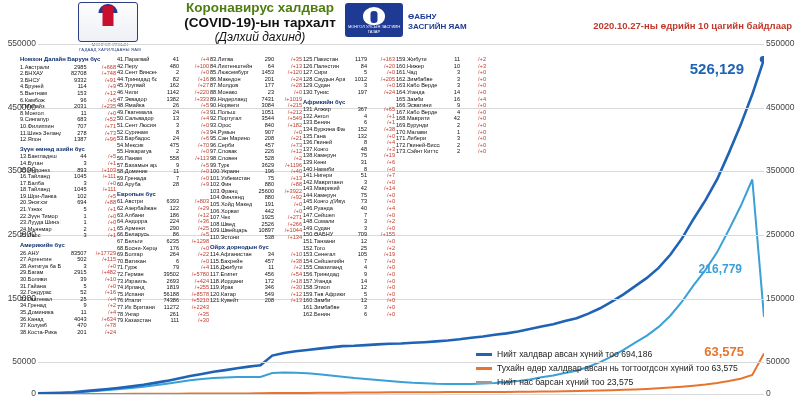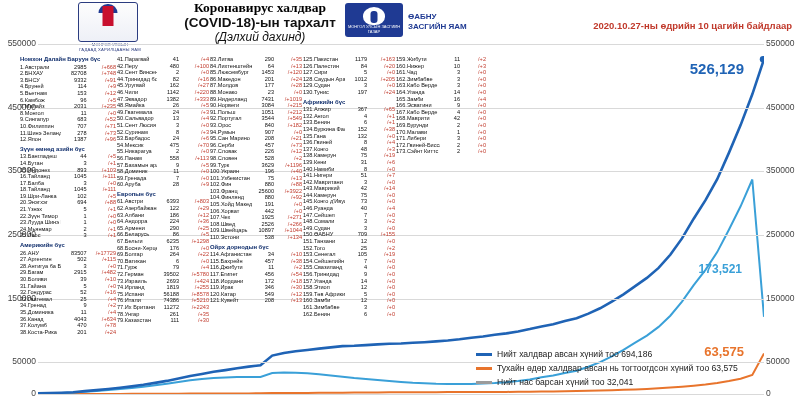--- a/index.html
+++ b/index.html
@@ -25,21 +25,21 @@
     position:absolute;left:50%;top:1px;transform:translateX(-50%);
     width:19px;height:9px;border-radius:9px 9px 0 0;background:#1f3a93;
   }
   #logo-left-txt1,#logo-left-txt2{
     position:absolute;left:62px;width:96px;text-align:center;
     font-size:4.2px;color:#2b3c80;letter-spacing:.2px;
   }
   #logo-left-txt1{top:42px;}
   #logo-left-txt2{top:47px;}
   #title-block{position:absolute;left:160px;top:0px;width:200px;text-align:center;}
-  #title-block .t1{font-size:13.5px;font-weight:bold;color:#000000;line-height:15px;font-family:Liberation Serif, serif;}
+  #title-block .t1{font-size:13.5px;font-weight:bold;color:#4d7c0f;line-height:15px;}
   #title-block .t2{font-size:13.5px;font-weight:bold;color:#111;line-height:15px;}
   #title-block .t3{font-size:12px;font-style:italic;font-weight:normal;color:#111;line-height:14px;}
   #logo-mid{position:absolute;left:345px;top:3px;width:60px;height:36px;}
   #logo-mid .box{
     width:58px;height:34px;background:#1f3a93;border-radius:3px;position:relative;
   }
   #logo-mid .mark{
     position:absolute;left:50%;top:4px;transform:translateX(-50%);
     width:22px;height:18px;border-radius:50% 50% 45% 45%;
     background:#ffffff;
@@ -113,21 +113,21 @@
     <div class="crest">
       <div class="cap"></div>
       <div class="soyombo"></div>
     </div>
   </div>
   <div id="logo-left-txt1">МОНГОЛ УЛСЫН</div>
   <div id="logo-left-txt2">ГАДААД ХАРИЛЦААНЫ ЯАМ</div>
 
   <div id="title-block">
     <div class="t1">Коронавирус халдвар</div>
-    <div class="t2">(COVID-18)-ын тархалт</div>
+    <div class="t2">(COVID-19)-ын тархалт</div>
     <div class="t3">(Дэлхий дахинд)</div>
   </div>
 
   <div id="logo-mid">
     <div class="box">
       <div class="mark"></div>
       <div class="cap2">МОНГОЛ УЛСЫН ЗАСГИЙН ГАЗАР</div>
     </div>
   </div>
   <div id="logo-mid-txt">
@@ -141,35 +141,35 @@
 <div id="plot">
 
   <svg id="svg-lines" viewBox="0 0 726 350" preserveAspectRatio="none">
     <polyline id="s-deaths" fill="none" stroke="#e8742c" stroke-width="2" points="0.0,350.0 11.7,350.0 23.4,350.0 35.1,349.9 46.8,349.9 58.5,349.9 70.3,349.9 82.0,349.9 93.7,349.8 105.4,349.8 117.1,349.8 128.8,349.7 140.5,349.7 152.2,349.6 163.9,349.6 175.6,349.5 187.4,349.5 199.1,349.4 210.8,349.4 222.5,349.3 234.2,349.1 245.9,349.0 257.6,348.9 269.3,348.9 281.0,348.8 292.7,348.7 304.5,348.7 316.2,348.6 327.9,348.5 339.6,348.4 351.3,348.3 363.0,348.3 374.7,348.2 386.4,348.2 398.1,348.2 409.8,348.1 421.5,348.1 433.3,348.0 445.0,348.0 456.7,347.9 468.4,347.9 480.1,347.8 491.8,347.7 503.5,347.6 515.2,347.5 526.9,347.3 538.6,347.1 550.4,346.8 562.1,346.6 573.8,346.2 585.5,345.8 597.2,345.4 608.9,344.9 620.6,344.3 632.3,343.6 644.0,342.7 655.7,341.7 667.5,340.5 679.2,338.9 690.9,337.0 702.6,334.7 714.3,330.9 726.0,309.5"></polyline>
     <polyline id="s-active" fill="none" stroke="#3aa0d8" stroke-width="2" points="0.0,349.5 11.7,349.2 23.4,348.9 35.1,348.5 46.8,347.7 58.5,346.9 70.3,346.1 82.0,345.0 93.7,344.0 105.4,342.7 117.1,341.2 128.8,339.7 140.5,337.9 152.2,336.2 163.9,334.9 175.6,333.9 187.4,333.5 199.1,333.1 210.8,332.9 222.5,332.9 234.2,329.0 245.9,328.4 257.6,328.7 269.3,329.3 281.0,330.3 292.7,331.5 304.5,332.8 316.2,334.1 327.9,335.0 339.6,336.0 351.3,337.0 363.0,337.9 374.7,338.7 386.4,339.2 398.1,339.7 409.8,339.9 421.5,340.1 433.3,339.9 445.0,339.6 456.7,339.1 468.4,338.2 480.1,337.0 491.8,335.4 503.5,333.2 515.2,331.4 526.9,328.9 538.6,326.7 550.4,322.8 562.1,318.2 573.8,312.3 585.5,305.8 597.2,298.6 608.9,291.6 620.6,282.9 632.3,271.7 644.0,257.7 655.7,241.2 667.5,225.9 679.2,208.1 690.9,185.8 702.6,162.3 714.3,135.5 726.0,272.8"></polyline>
     <polyline id="s-confirmed" fill="none" stroke="#1f63b5" stroke-width="2.6" points="0.0,349.4 11.7,349.0 23.4,348.7 35.1,348.2 46.8,347.1 58.5,346.1 70.3,345.0 82.0,343.8 93.7,342.4 105.4,340.8 117.1,338.9 128.8,336.9 140.5,334.4 152.2,332.0 163.9,330.0 175.6,327.8 187.4,326.1 199.1,324.2 210.8,322.6 222.5,321.2 234.2,311.6 245.9,309.0 257.6,307.3 269.3,306.0 281.0,304.6 292.7,303.4 304.5,302.1 316.2,301.8 327.9,301.1 339.6,300.4 351.3,299.8 363.0,299.5 374.7,298.8 386.4,298.2 398.1,297.4 409.8,296.5 421.5,295.3 433.3,293.7 445.0,292.5 456.7,290.8 468.4,289.4 480.1,287.5 491.8,285.1 503.5,282.4 515.2,280.3 526.9,277.1 538.6,274.3 550.4,269.6 562.1,264.3 573.8,257.6 585.5,250.3 597.2,242.1 608.9,233.9 620.6,223.9 632.3,210.8 644.0,194.4 655.7,174.7 667.5,156.2 679.2,135.2 690.9,108.9 702.6,81.1 714.3,50.3 726.0,15.2"></polyline>
     <circle id="p-confirmed" r="3.2" fill="#1f63b5" cx="725" cy="15.2"></circle>
   </svg>
 
   <div class="callout" id="v-confirmed">526,129</div>
-  <div class="callout" id="v-active">173,521</div>
+  <div class="callout" id="v-active">216,779</div>
   <div class="callout" id="v-deaths">63,575</div>
 
   <div id="legend">
     <div class="leg-row">
       <span class="leg-dash" style="background:#1f63b5"></span>
       <span class="leg-txt">Нийт халдвар авсан хүний тоо 694,186</span>
     </div>
     <div class="leg-row">
       <span class="leg-dash" style="background:#e8742c"></span>
       <span class="leg-txt">Тухайн өдөр халдвар авсан нь тогтоогдсон хүний тоо 63,575</span>
     </div>
     <div class="leg-row">
       <span class="leg-dash" style="background:#9b9b9b"></span>
-      <span class="leg-txt">Нийт нас барсан хүний тоо 32,041</span>
+      <span class="leg-txt">Нийт нас барсан хүний тоо 23,575</span>
     </div>
   </div>
 <div class="gridline" style="top: 350px;"></div>
     <div class="ytick left" style="top: 345px;">0</div>
     <div class="ytick right" style="top: 345px;">0</div>
     <div class="gridline" style="top: 318.182px;"></div>
     <div class="ytick left" style="top: 313.182px;">50000</div>
     <div class="ytick right" style="top: 313.182px;">50000</div>
     <div class="gridline" style="top: 254.545px;"></div>
     <div class="ytick left" style="top: 249.545px;">150000</div>

